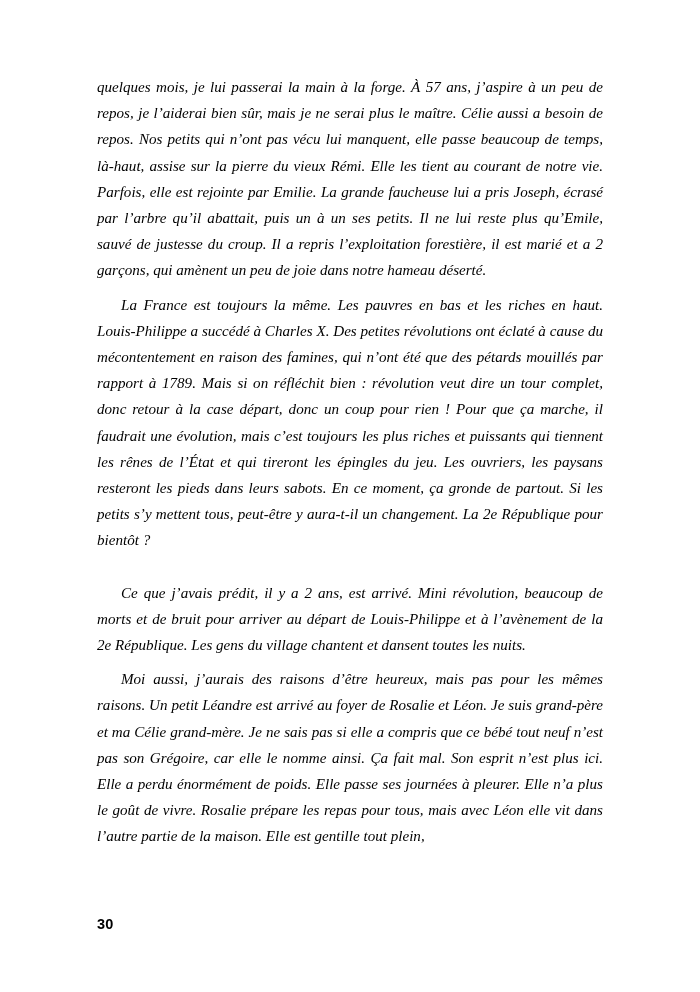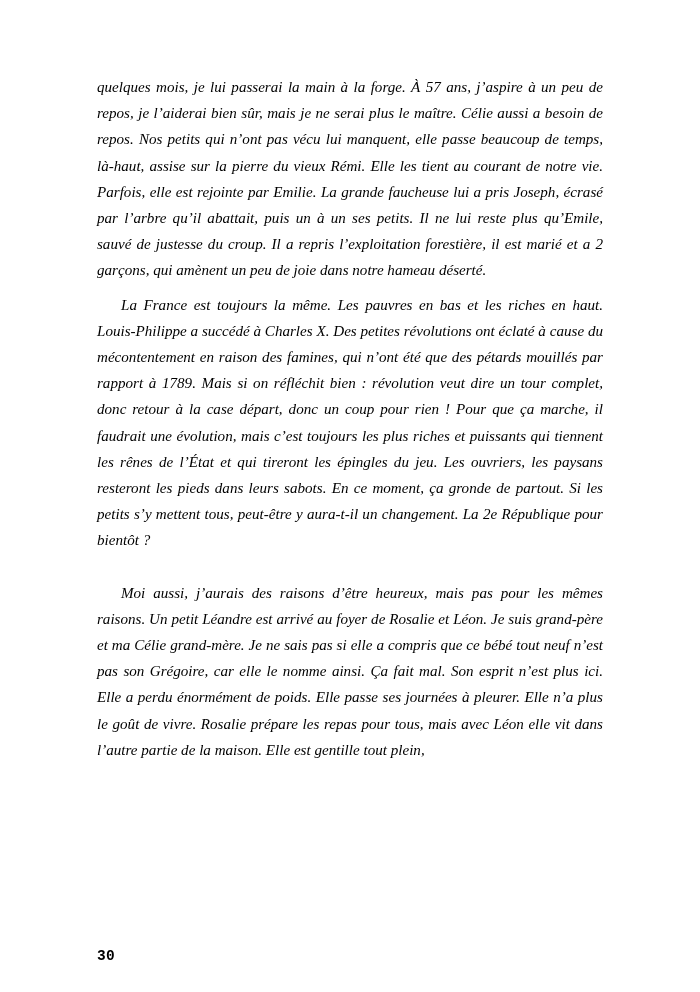--- a/index.html
+++ b/index.html
@@ -40,33 +40,34 @@
   }
   .para + .para {
     margin-top: 8px;
   }
   .gap {
     height: 26px;
   }
   .folio {
     position: absolute;
     left: 97px;
-    top: 947px;
-    font-family: Liberation Mono, monospace;
+    top: 915px;
+    font-family: Liberation Sans, sans-serif;
     font-style: normal;
     font-weight: bold;
     font-size: 14.5px;
     line-height: 18px;
     letter-spacing: 0.2px;
   }
 </style>
 </head>
 <body>
 
 <div class="page">
   <div class="body-text">
     <p class="para no-indent">quelques mois, je lui passerai la main à la forge. À 57 ans, j’aspire à un peu de repos, je l’aiderai bien sûr, mais je ne serai plus le maître. Célie aussi a besoin de repos. Nos petits qui n’ont pas vécu lui manquent, elle passe beaucoup de temps, là-haut, assise sur la pierre du vieux Rémi. Elle les tient au courant de notre vie. Parfois, elle est rejointe par Emilie. La grande faucheuse lui a pris Joseph, écrasé par l’arbre qu’il abattait, puis un à un ses petits. Il ne lui reste plus qu’Emile, sauvé de justesse du croup. Il a repris l’exploitation forestière, il est marié et a 2 garçons, qui amènent un peu de joie dans notre hameau déserté.</p>
     <p class="para">La France est toujours la même. Les pauvres en bas et les riches en haut. Louis-Philippe a succédé à Charles X. Des petites révolutions ont éclaté à cause du mécontentement en raison des famines, qui n’ont été que des pétards mouillés par rapport à 1789. Mais si on réfléchit bien : révolution veut dire un tour complet, donc retour à la case départ, donc un coup pour rien ! Pour que ça marche, il faudrait une évolution, mais c’est toujours les plus riches et puissants qui tiennent les rênes de l’État et qui tireront les épingles du jeu. Les ouvriers, les paysans resteront les pieds dans leurs sabots. En ce moment, ça gronde de partout. Si les petits s’y mettent tous, peut-être y aura-t-il un changement. La 2e République pour bientôt ?</p>
     <div class="gap"></div>
+    <p class="para">Ce que j’avais prédit, il y a 2 ans, est arrivé. Mini révolution, beaucoup de morts et de bruit pour arriver au départ de Louis-Philippe et à l’avènement de la 2e République. Les gens du village chantent et dansent toutes les nuits.</p>
     <p class="para">Moi aussi, j’aurais des raisons d’être heureux, mais pas pour les mêmes raisons. Un petit Léandre est arrivé au foyer de Rosalie et Léon. Je suis grand-père et ma Célie grand-mère. Je ne sais pas si elle a compris que ce bébé tout neuf n’est pas son Grégoire, car elle le nomme ainsi. Ça fait mal. Son esprit n’est plus ici. Elle a perdu énormément de poids. Elle passe ses journées à pleurer. Elle n’a plus le goût de vivre. Rosalie prépare les repas pour tous, mais avec Léon elle vit dans l’autre partie de la maison. Elle est gentille tout plein,</p>
   </div>
   <div class="folio">30</div>
 </div>
 
 </body></html>

